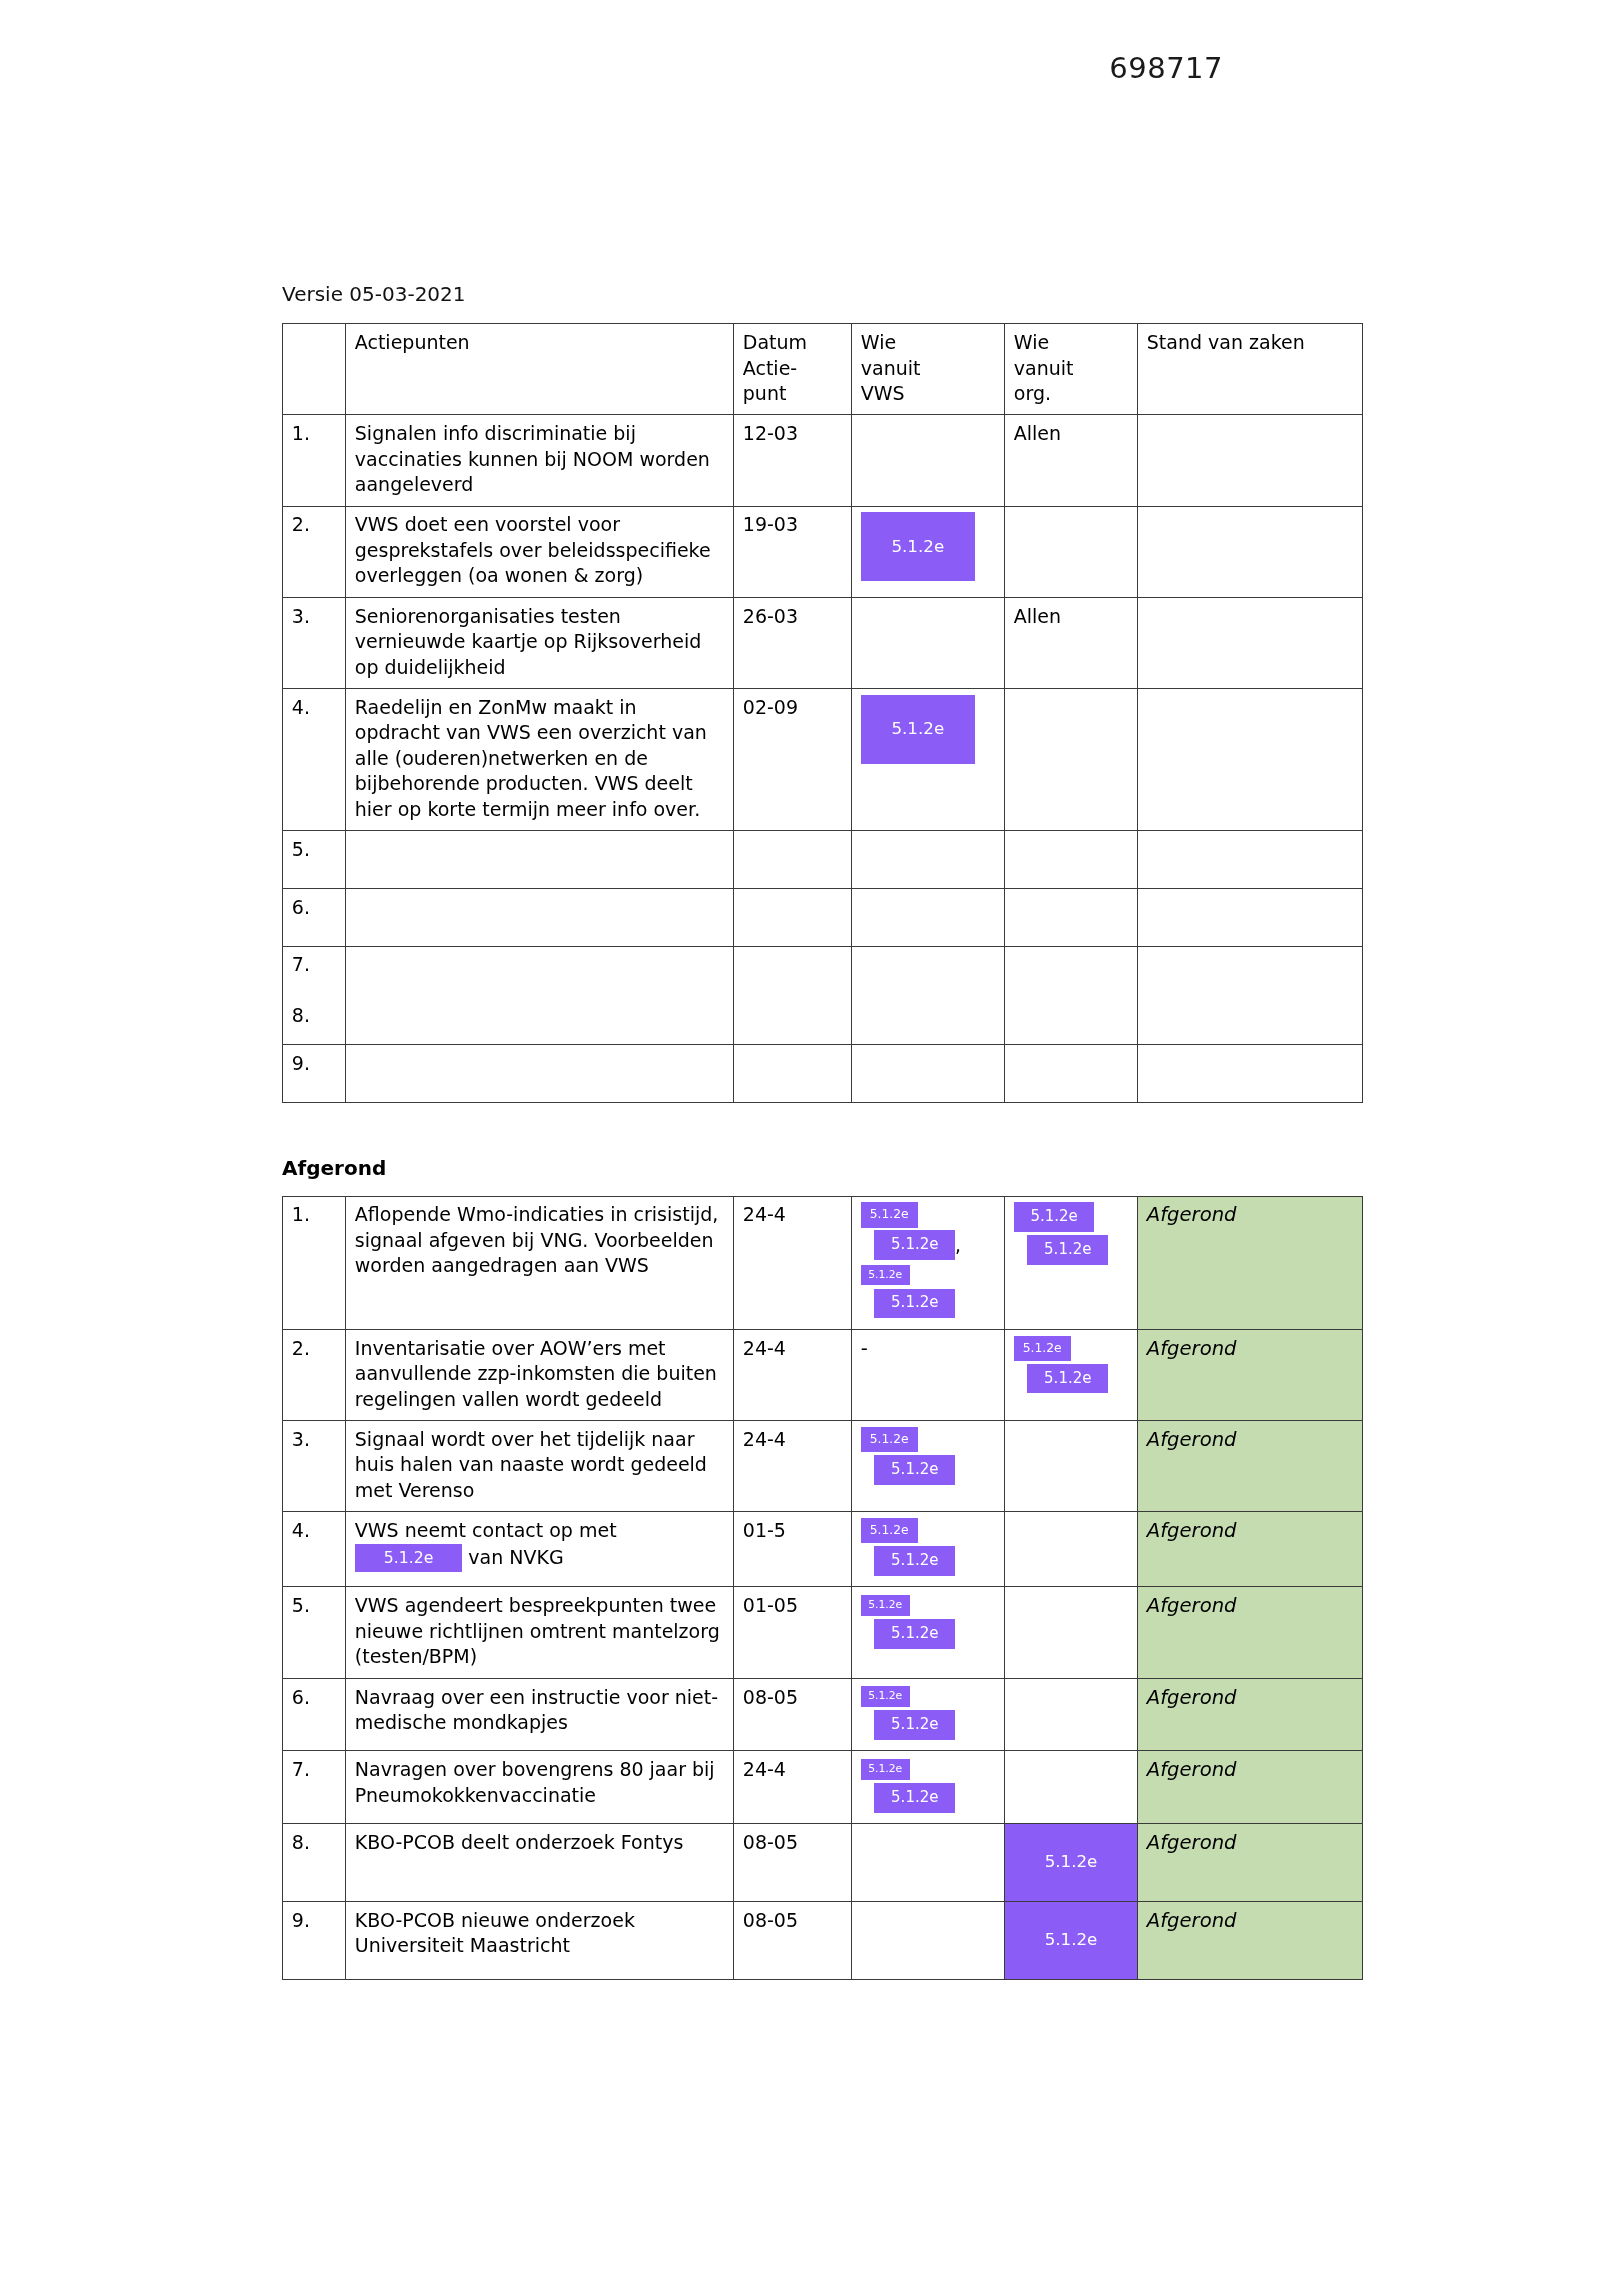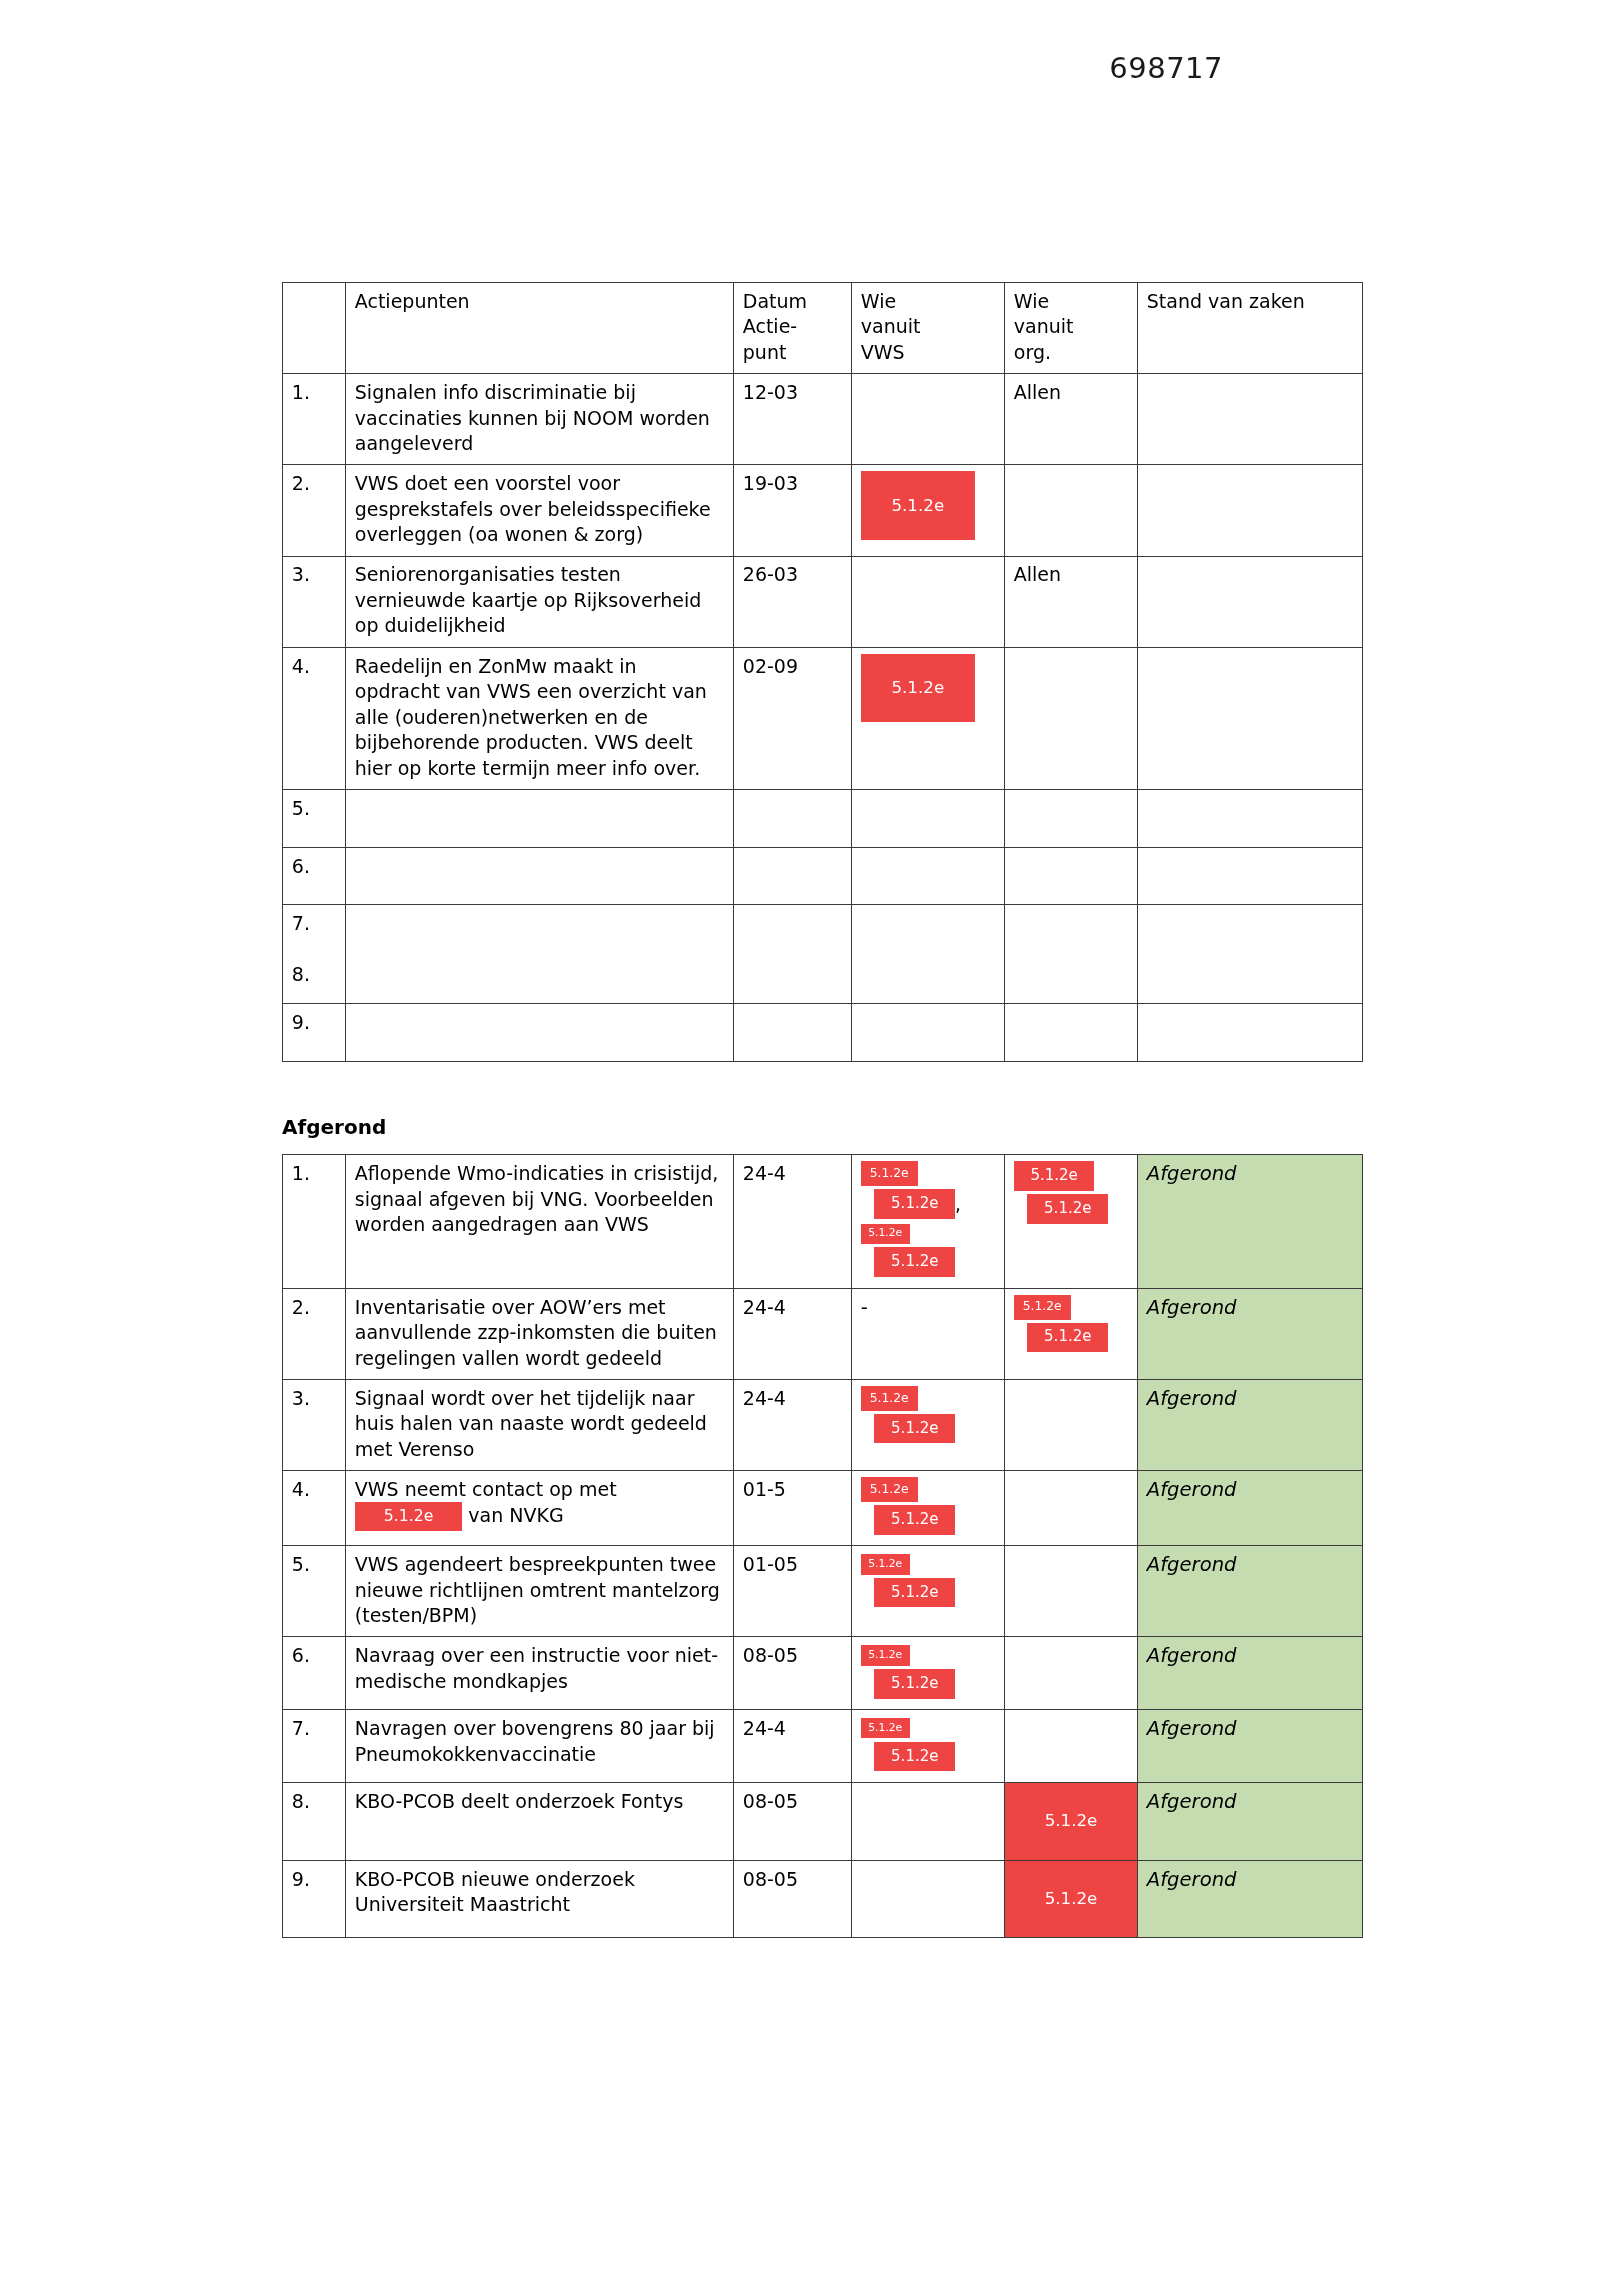--- a/index.html
+++ b/index.html
@@ -94,21 +94,21 @@
   .done-table td { line-height: 27.4px; padding-top: 6.9px; }
   td.status-done {
     background: #c5dcb0;
     font-style: italic;
     font-size: 19.6px;
   }
 
   
   .chip {
     display: inline-block;
-    background: #ef4444;
+    background: #8b5cf6;
     color: #ffffff;
     text-align: center;
     font-family: "DejaVu Sans", sans-serif;
     line-height: 1;
     vertical-align: middle;
   }
   .chip.sm {
     font-size: 12.3px;
     padding: 5.9px 6.9px 6.9px 6.9px;
     min-width: 43px;
@@ -136,20 +136,21 @@
 </style>
 </head>
 <body>
 
 <div class="page">
 
   <div class="doc-number">698717</div>
 
   <div class="content">
 
+    <div class="version-line">Versie 05-03-2021</div>
 
     <table class="grid open-table">
       <colgroup>
         <col class="c-idx">
           <col class="c-act">
           <col class="c-date">
         <col class="c-vws">
           <col class="c-org">
           <col class="c-status">
       </colgroup>

